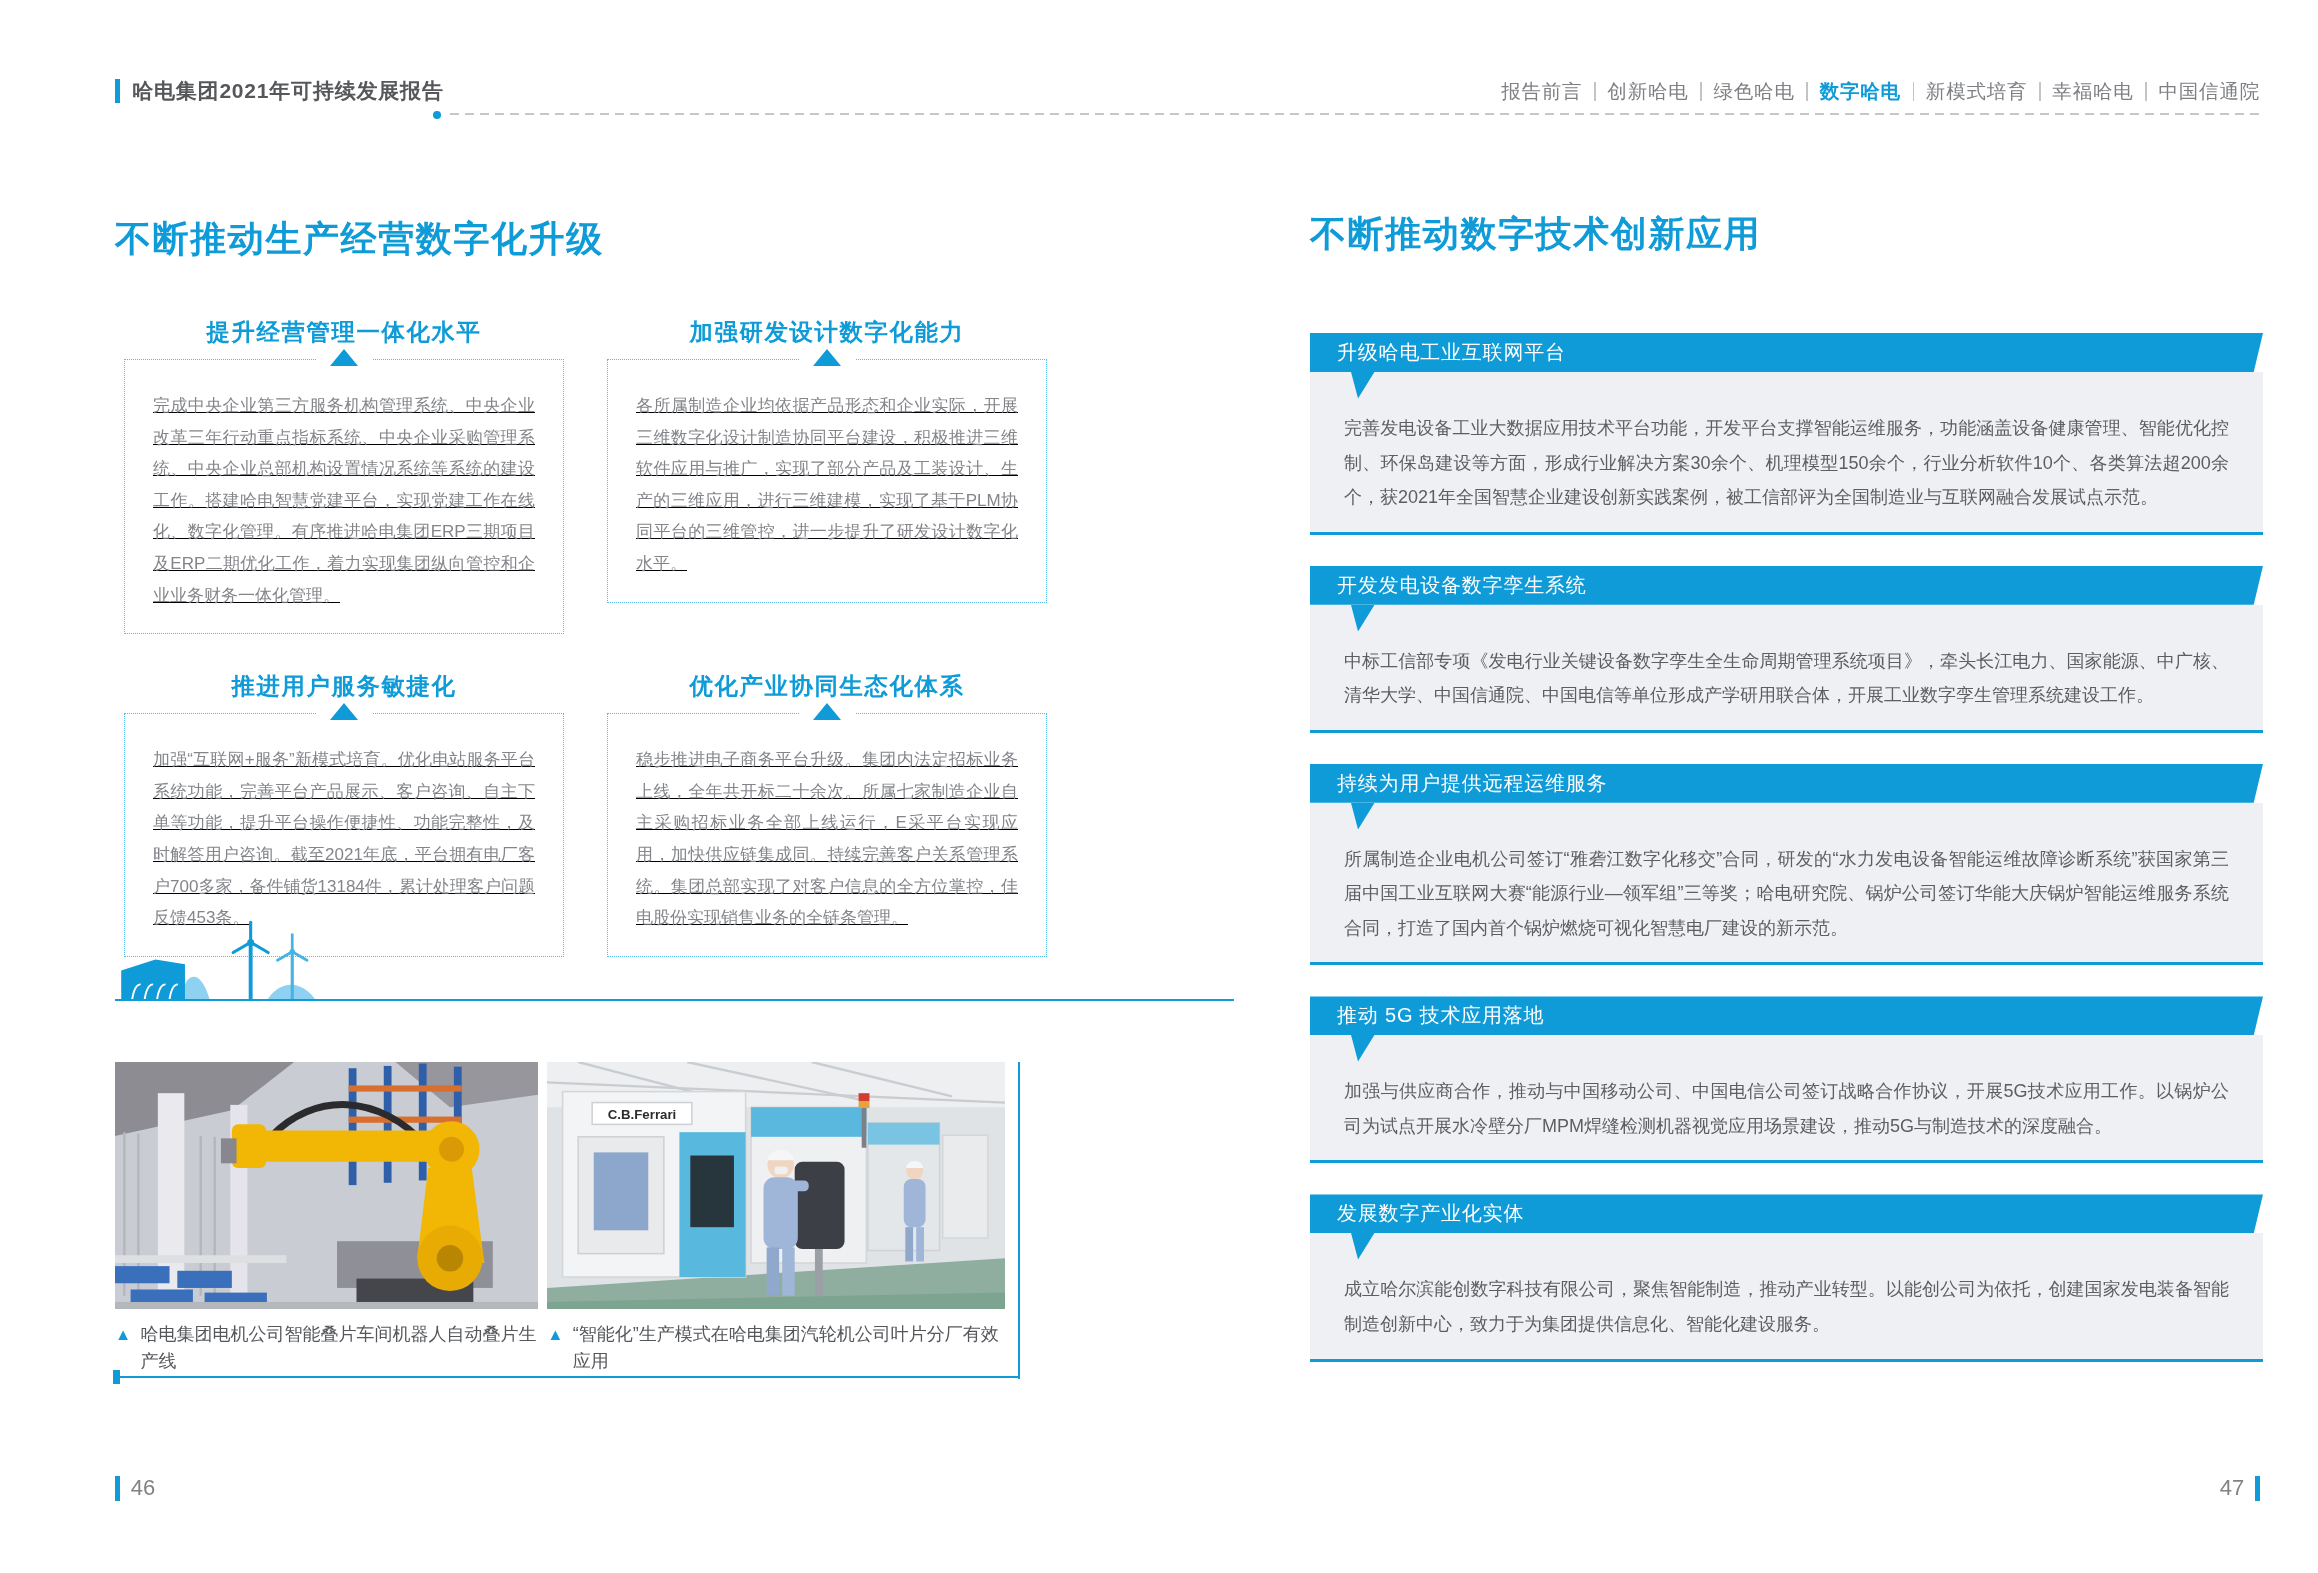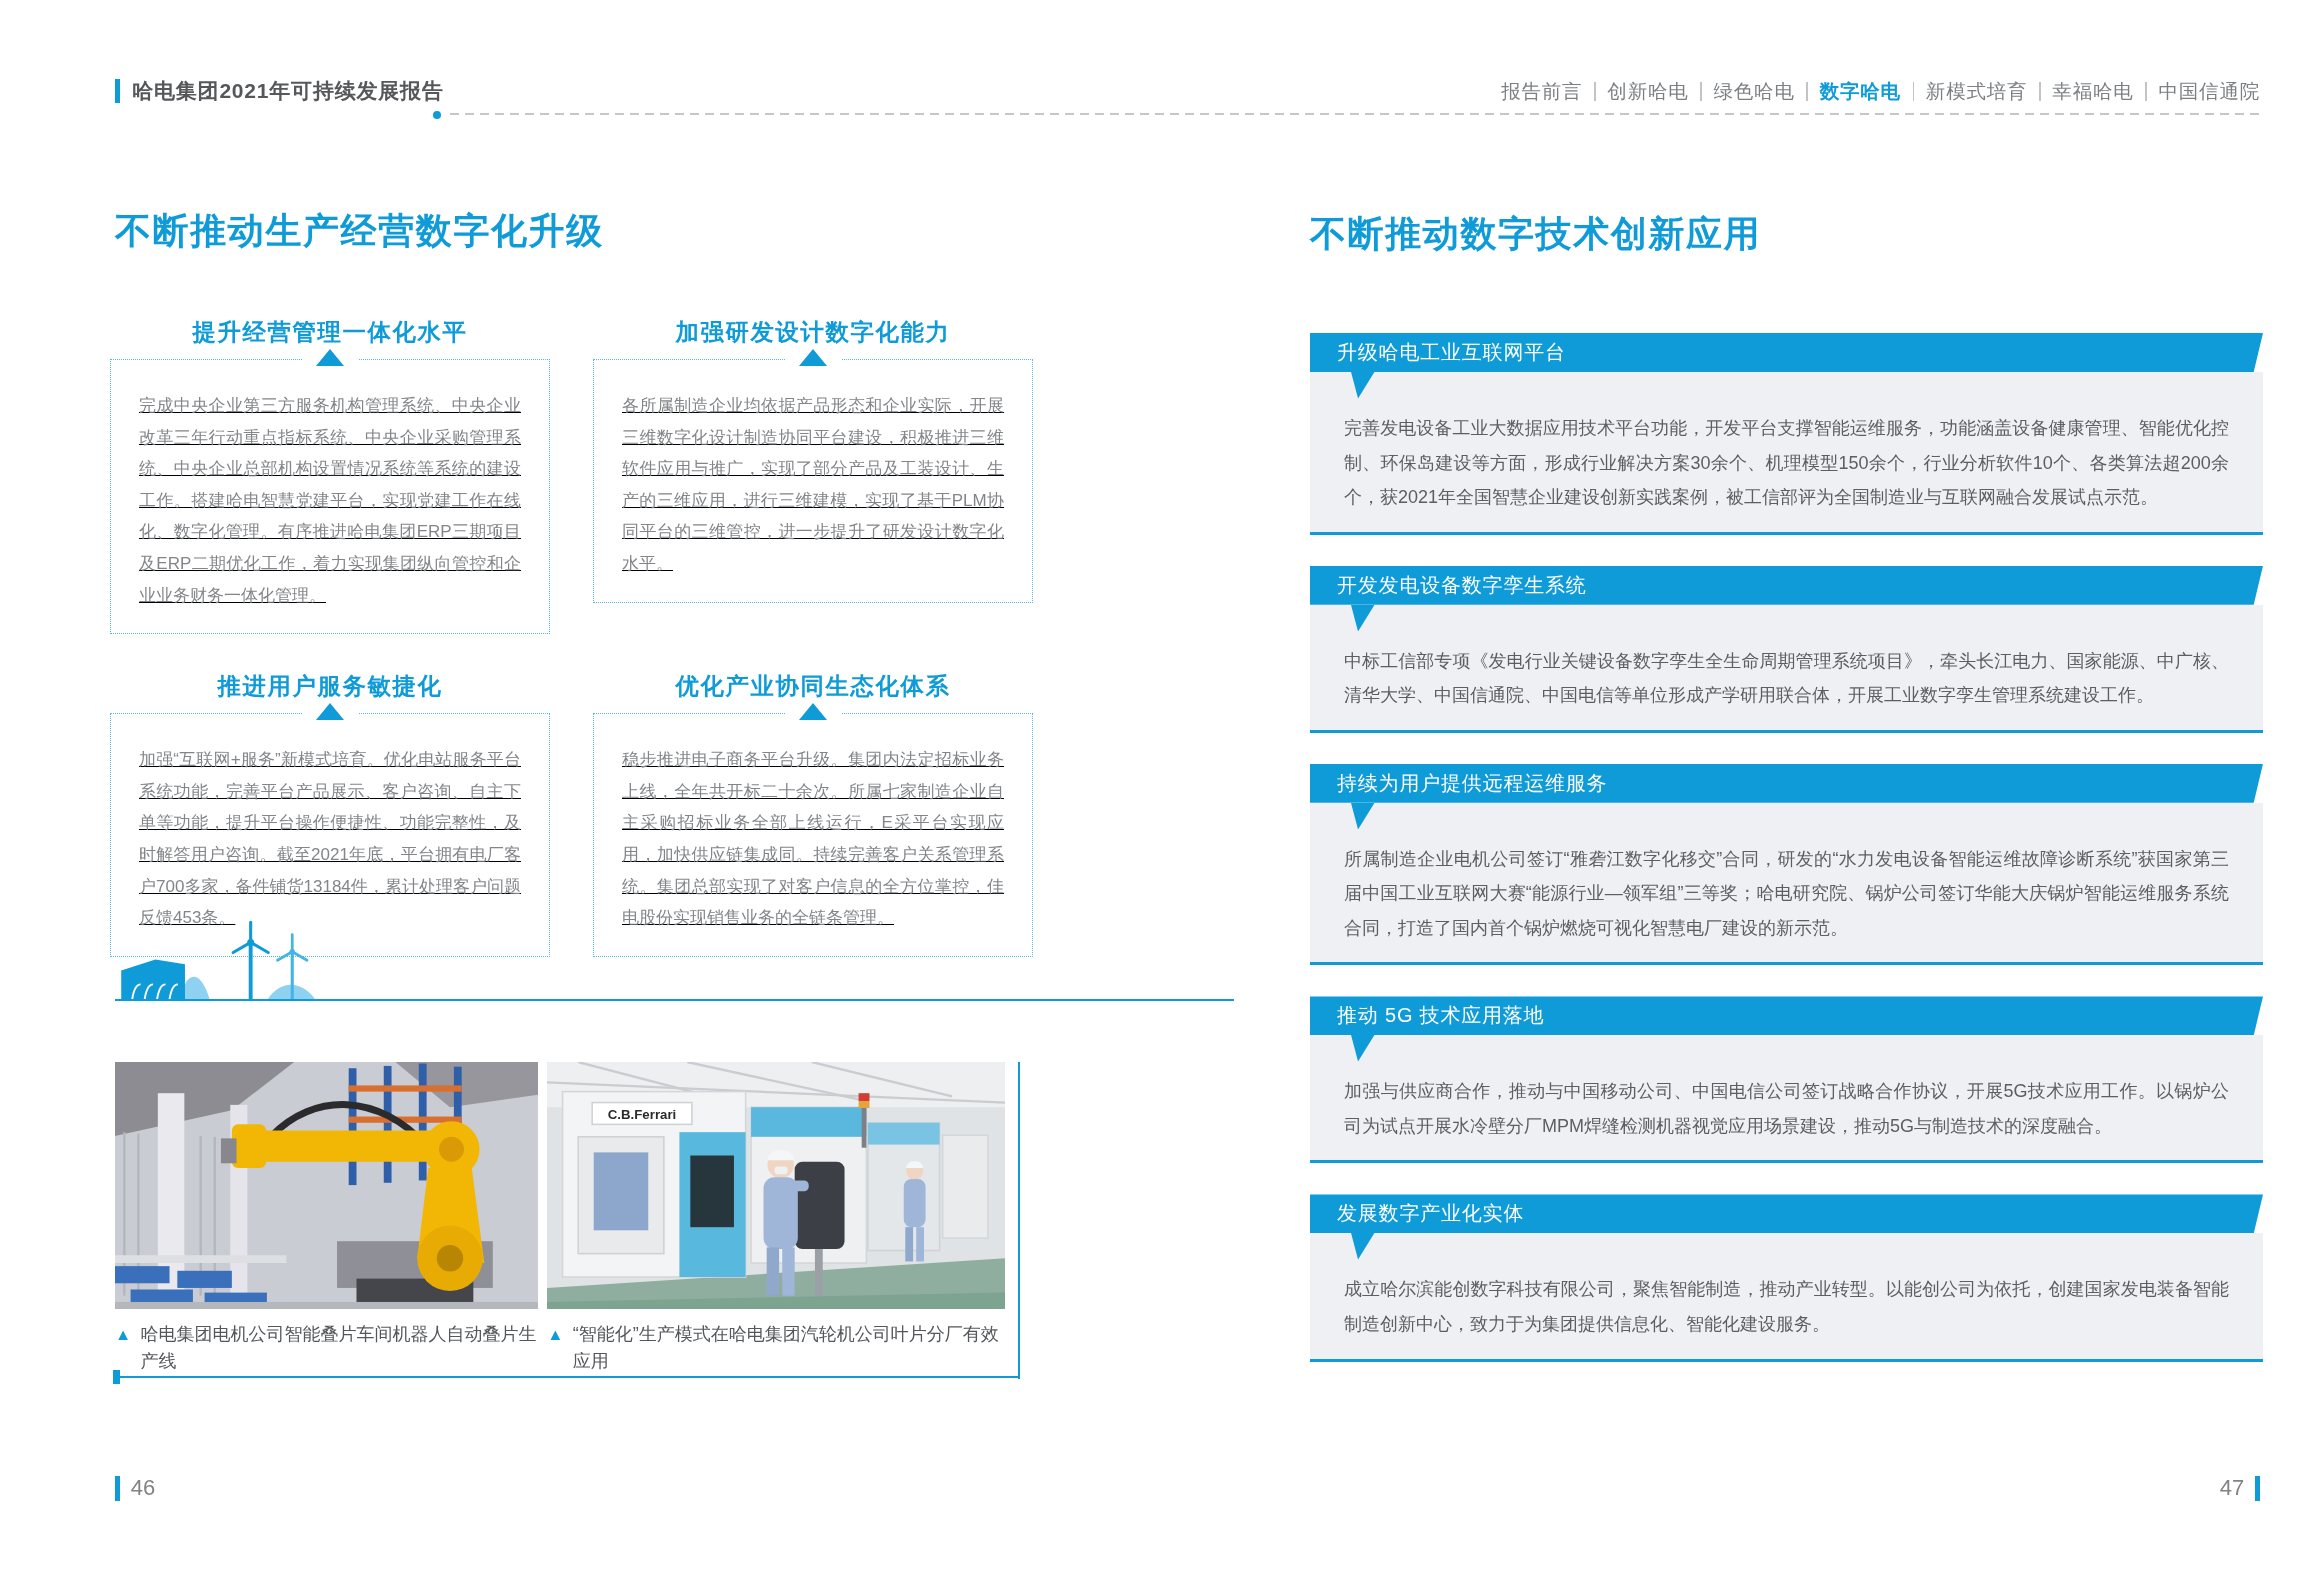--- a/index.html
+++ b/index.html
@@ -19,24 +19,24 @@
   .htitle{font-size:21px;font-weight:bold;color:var(--dark-text);letter-spacing:0.8px;}
   .header-dot{position:absolute;left:433px;top:111px;width:7.8px;height:7.8px;border-radius:50%;background:var(--blue);}
   .header-dash{position:absolute;left:450px;top:113px;right:58px;height:2.3px;
     background:repeating-linear-gradient(90deg,#c6c7c9 0 8.6px,transparent 8.6px 15px);}
   .header-nav{position:absolute;right:59px;top:78px;display:flex;align-items:center;}
   .nav-item{font-size:19.5px;color:#7d7f83;letter-spacing:0.8px;cursor:pointer;}
   .nav-item.active{color:var(--blue);font-weight:bold;}
   .nav-sep{width:1.6px;height:18.7px;background:#c3c4c6;margin:0 11.7px;}
   
   .h1{position:absolute;font-size:36px;font-weight:bold;color:var(--blue);letter-spacing:1.6px;}
-  .h1.left{left:115px;top:207px;font-family:Liberation Mono, monospace;}
+  .h1.left{left:115px;top:215px;font-family:Liberation Mono, monospace;}
   .h1.right{left:1310px;top:210px;}
   
-  .boxes{position:absolute;left:110px;top:316px;width:923px;display:grid;
+  .boxes{position:absolute;left:124px;top:316px;width:923px;display:grid;
     grid-template-columns:440px 440px;column-gap:43px;row-gap:36px;}
   .box-title{text-align:center;color:var(--blue);font-size:23.4px;font-weight:bold;margin-bottom:11px;letter-spacing:1.6px;}
   .box-frame{position:relative;border:1.6px dotted #57b8e6;padding:30px 28px 22px;box-sizing:border-box;text-decoration:underline;}
   .box-frame.tall{min-height:234px;}
   .box-frame.short{min-height:204px;}
   .box-tri{position:absolute;top:-11px;left:50%;transform:translateX(-50%);
     width:56px;height:22px;background:#ffffff;display:flex;justify-content:center;align-items:flex-start;}
   .box-tri::after{content:"";border-left:14px solid transparent;border-right:14px solid transparent;
     border-bottom:17px solid var(--blue);}
   .box-body{font-size:17px;line-height:1.86;color:var(--gray-text);text-align:justify;}

